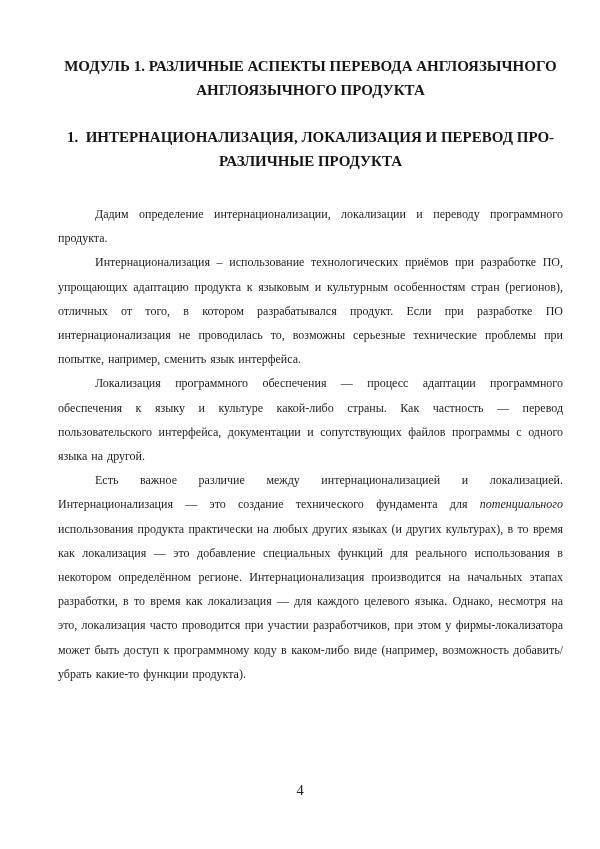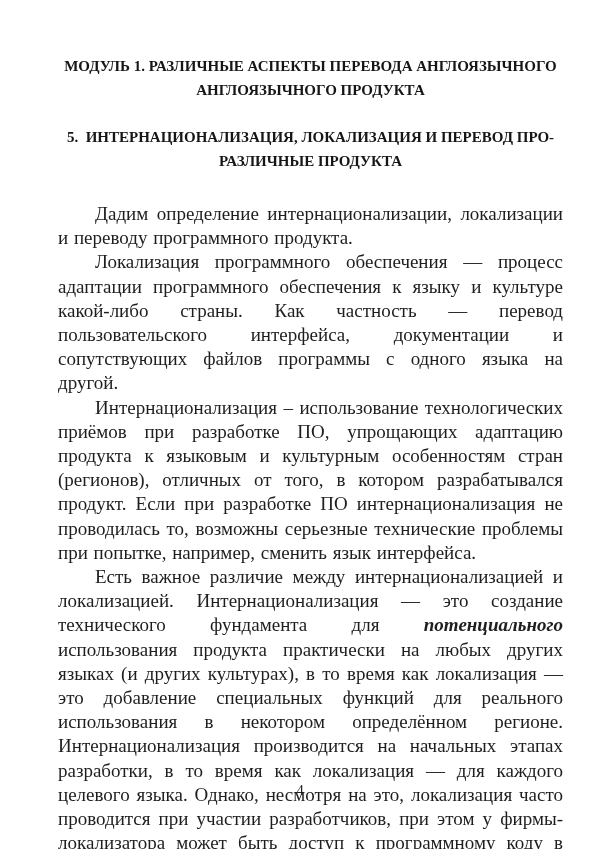--- a/index.html
+++ b/index.html
@@ -35,27 +35,26 @@
   .module-heading {
     margin: 0 0 23px 0;
   }
   .section-heading {
     margin: 0 0 29px 0;
   }
   .body-text p {
     margin: 0;
     text-align: justify;
     text-indent: 37px;
-    font-size: 19px;
+    font-size: 12px;
     line-height: 24.2px;
     word-spacing: 1px;
   }
   .body-text p span.italic {
     font-style: italic;
-    font-weight: bold;
   }
   .page-number {
     position: absolute;
     left: 0;
     right: 0;
     bottom: 50px;
     text-align: center;
     font-size: 14.5px;
     line-height: 17px;
     color: #1e1e1e;
@@ -66,27 +65,27 @@
 
 <div class="page">
   <div class="content">
 
     <div class="heading module-heading">
       <div class="hline">МОДУЛЬ 1. РАЗЛИЧНЫЕ АСПЕКТЫ ПЕРЕВОДА АНГЛОЯЗЫЧНОГО</div>
       <div class="hline">АНГЛОЯЗЫЧНОГО ПРОДУКТА</div>
     </div>
 
     <div class="heading section-heading">
-      <div class="hline">5.  ИНТЕРНАЦИОНАЛИЗАЦИЯ, ЛОКАЛИЗАЦИЯ И ПЕРЕВОД ПРО-</div>
+      <div class="hline">1.  ИНТЕРНАЦИОНАЛИЗАЦИЯ, ЛОКАЛИЗАЦИЯ И ПЕРЕВОД ПРО-</div>
       <div class="hline">РАЗЛИЧНЫЕ ПРОДУКТА</div>
     </div>
 
     <div class="body-text">
         <p><span>Дадим определение интернационализации, локализации и переводу программного продукта.</span></p>
+        <p><span>Интернационализация – использование технологических приёмов при разработке ПО, упрощающих адаптацию продукта к языковым и культурным особенностям стран (регионов), отличных от того, в котором разрабатывался продукт. Если при разработке ПО интернационализация не проводилась то, возможны серьезные технические проблемы при попытке, например, сменить язык интерфейса.</span></p>
         <p><span>Локализация программного обеспечения — процесс адаптации программного обеспечения к языку и культуре какой-либо страны. Как частность — перевод пользовательского интерфейса, документации и сопутствующих файлов программы с одного языка на другой.</span></p>
-        <p><span>Интернационализация – использование технологических приёмов при разработке ПО, упрощающих адаптацию продукта к языковым и культурным особенностям стран (регионов), отличных от того, в котором разрабатывался продукт. Если при разработке ПО интернационализация не проводилась то, возможны серьезные технические проблемы при попытке, например, сменить язык интерфейса.</span></p>
         <p><span>Есть важное различие между интернационализацией и локализацией. Интернационализация — это создание технического фундамента для </span><span class="italic">потенциального</span><span> использования продукта практически на любых других языках (и других культурах), в то время как локализация — это добавление специальных функций для реального использования в некотором определённом регионе. Интернационализация производится на начальных этапах разработки, в то время как локализация — для каждого целевого языка. Однако, несмотря на это, локализация часто проводится при участии разработчиков, при этом у фирмы-локализатора может быть доступ к программному коду в каком-либо виде (например, возможность добавить/убрать какие-то функции продукта).</span></p>
       </div>
 
   </div>
 
   <div class="page-number">4</div>
 </div>
 
 </body></html>

